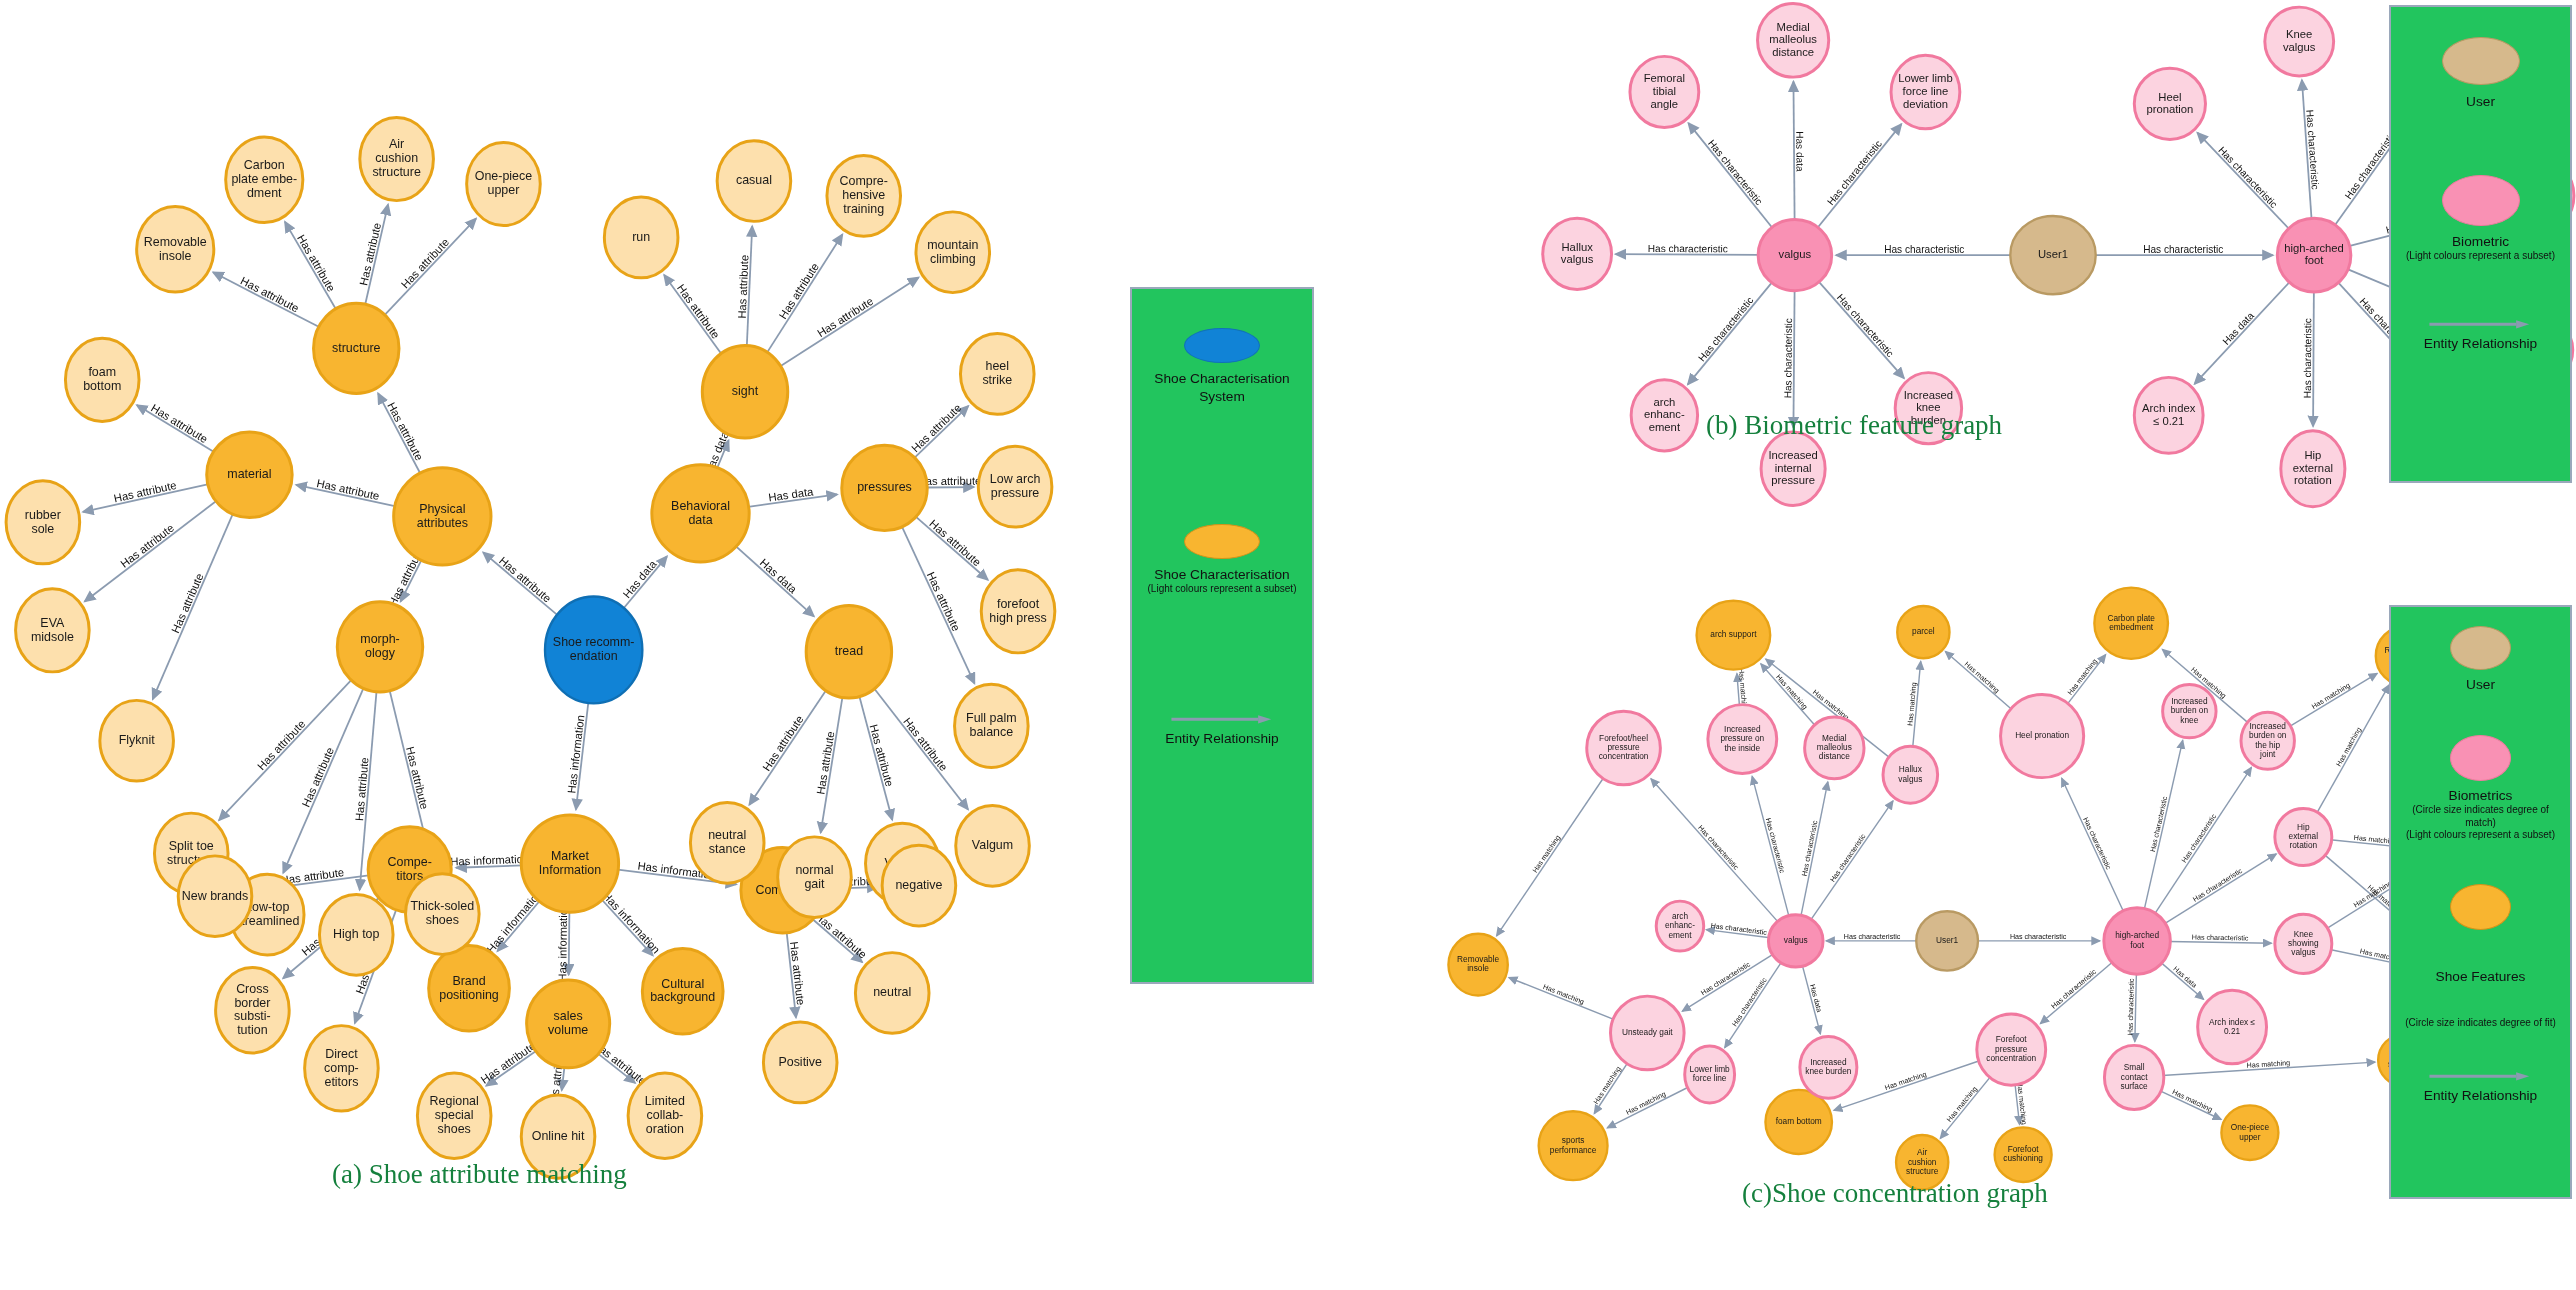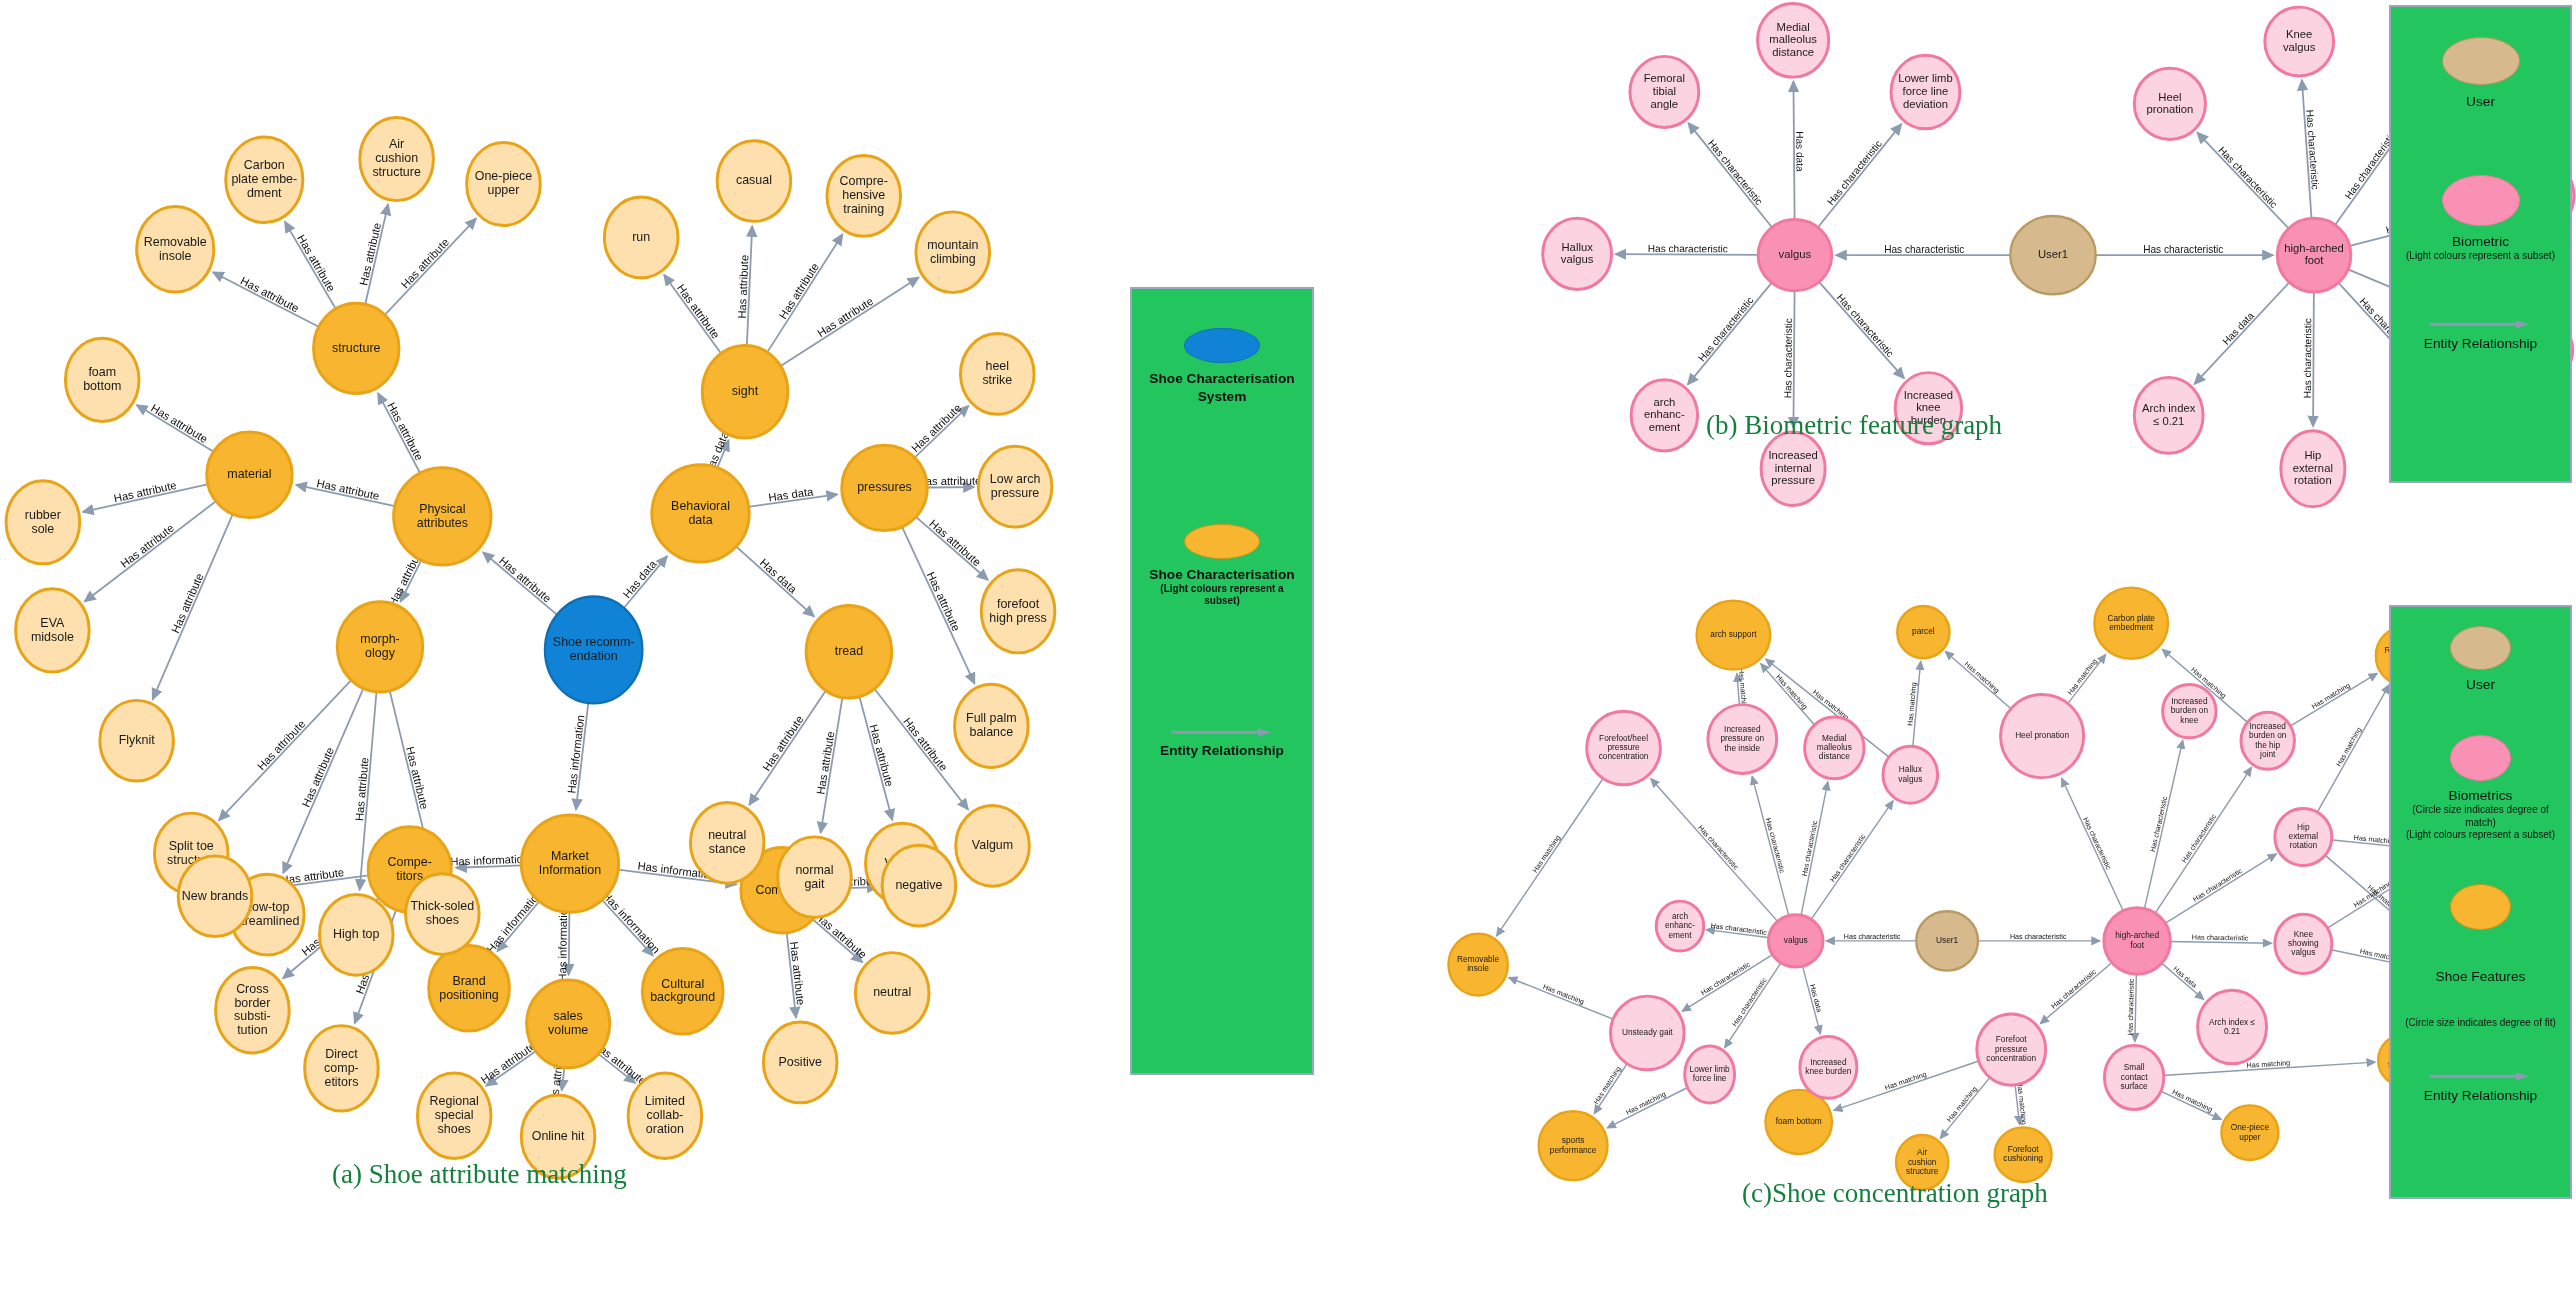--- a/index.html
+++ b/index.html
@@ -757,21 +757,21 @@
           <text class="ellabel" x="1405" y="885" font-size="14" fill="#161616">contact</text>
           <text class="ellabel" x="1405" y="900.6800000000001" font-size="14" fill="#161616">surface</text>
         </g>
       </g>
     </svg>
 
   <div class="caption" style="left:332px;top:1159px;">(a) Shoe attribute matching</div>
   <div class="caption" style="left:1706px;top:410px;">(b) Biometric feature graph</div>
   <div class="caption" style="left:1742px;top:1178px;">(c)Shoe concentration graph</div>
 
-  <div class="legendbox" style="left:1130px;top:287px;width:184px;height:788px;padding:21.4px 10.7px;font-weight:bold;">
+  <div class="legendbox" style="left:1130px;top:287px;width:184px;height:697px;padding:21.4px 10.7px;">
     <div class="litem" style="margin-top:18px;">
       <div class="lblob" style="width:74px;height:33px;background:#1183d6;border:1.8px solid #1072b8;"></div>
       <div class="ltitle" style="margin-top:7.1px;">Shoe Characterisation System</div>
     </div>
     <div class="litem" style="margin-top:119px;justify-content:flex-end;">
       <div class="lblob" style="width:74px;height:33px;background:#f8b530;border:1.8px solid #d4931a;"></div>
       <div class="ltitle" style="margin-top:7.1px;">Shoe Characterisation</div>
       <div class="lsub">(Light colours represent a subset)</div>
     </div>
     <div class="litem" style="margin-top:119px;">

